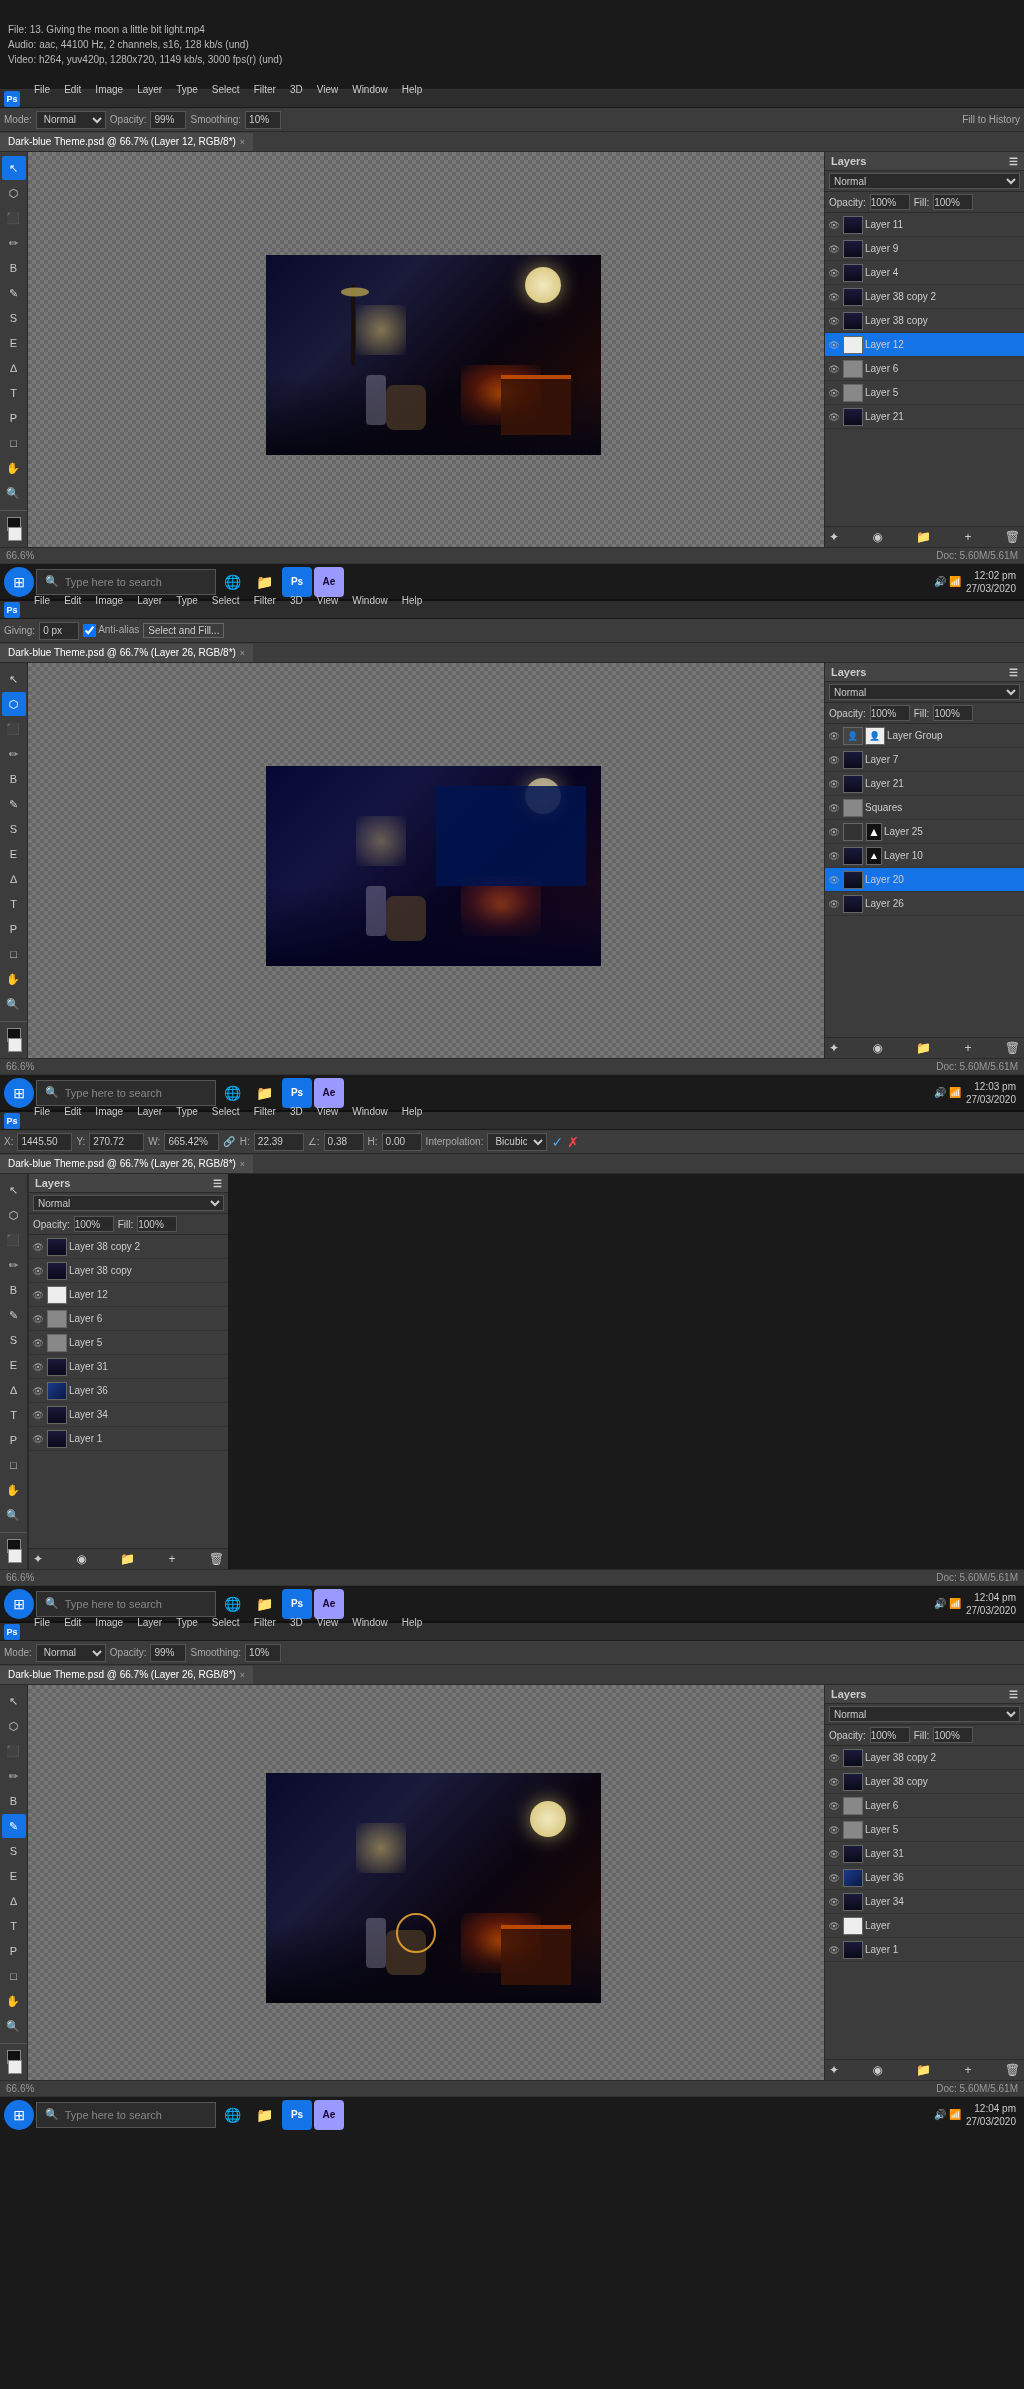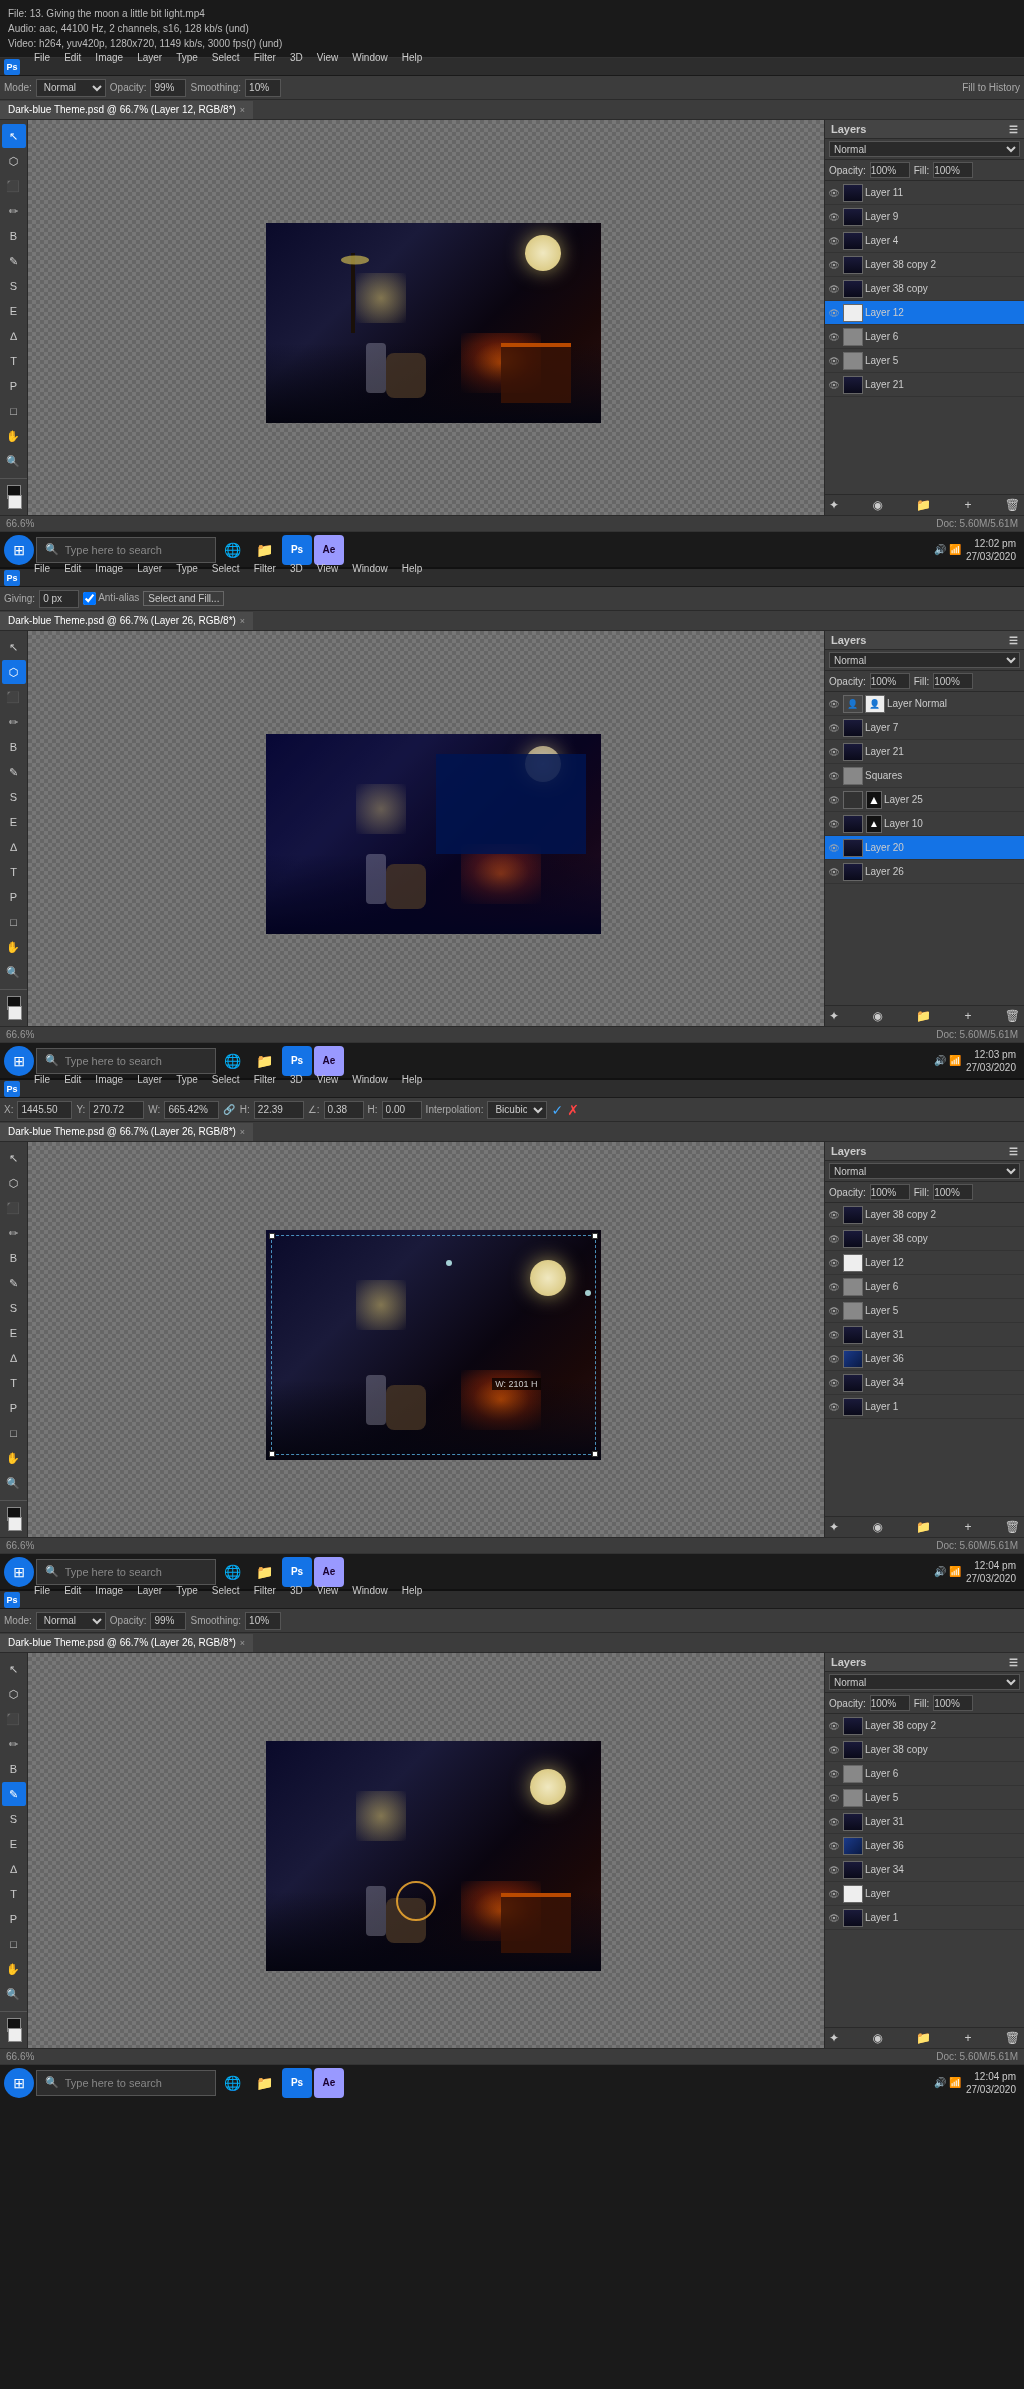--- a/index.html
+++ b/index.html
@@ -8,21 +8,21 @@
       background: #1a1a1a;
       font-family: 'Segoe UI', Arial, sans-serif;
       font-size: 11px;
       color: #ccc;
       overflow-x: hidden;
     }
 
     
     .file-info-header {
       background: #1a1a1a;
-      padding: 6px 8px;
+      padding: 22px 8px;
       font-size: 10px;
       color: #bbb;
       line-height: 1.5;
       border-bottom: 1px solid #333;
     }
 
     
     .menu-bar {
       background: #2d2d2d;
       height: 18px;
@@ -596,21 +596,21 @@
         <input type="text" value="100%" style="width: 40px;">
         <span style="font-size:10px;">Fill:</span>
         <input type="text" value="100%" style="width: 40px;">
       </div>
       <div style="overflow-y:auto;flex:1;">
 
         <div class="layer-item">
           <div class="layer-eye">👁</div>
           <div style="width:20px;height:18px;background:#444;border:1px solid #666;display:flex;align-items:center;justify-content:center;font-size:9px;">👤</div>
           <div style="width:20px;height:18px;background:#eee;border:1px solid #666;display:flex;align-items:center;justify-content:center;font-size:9px;">👤</div>
-          <span class="layer-name">Layer Normal</span>
+          <span class="layer-name">Layer Group</span>
         </div>
         <div class="layer-item">
           <div class="layer-eye">👁</div>
           <div class="layer-thumb dark"></div>
           <span class="layer-name">Layer 7</span>
         </div>
         <div class="layer-item">
           <div class="layer-eye">👁</div>
           <div class="layer-thumb dark"></div>
           <span class="layer-name">Layer 21</span>
@@ -738,46 +738,20 @@
       <div class="tool-btn">T</div>
       <div class="tool-btn">P</div>
       <div class="tool-btn">□</div>
       <div class="tool-btn">✋</div>
       <div class="tool-btn">🔍</div>
       <div style="margin-top:4px;border-top:1px solid #555;width:100%;padding-top:4px;">
         <div style="width:14px;height:14px;background:#111;border:1px solid #888;margin:2px auto;"></div>
         <div style="width:14px;height:14px;background:#eee;border:1px solid #888;margin:2px auto;margin-top:-6px;margin-left:8px;"></div>
       </div>
     </div>
-    <div class="canvas-wrapper">
-      <div class="canvas-area checker-bg" style="height:310px;position:relative;">
-        <div style="position:absolute;top:10px;left:14px;right:0;bottom:0;display:flex;align-items:center;justify-content:center;">
-          <div class="fantasy-canvas" style="width:335px;height:230px;">
-            <div class="moon" style="top:30px;right:35px;"></div>
-            <div class="fire-glow"></div>
-            <div class="lamp-glow"></div>
-            <div class="trees"></div>
-
-            <div style="position:absolute;top:5px;left:5px;right:5px;bottom:5px;border:1px dashed rgba(100,200,255,0.7);z-index:5;pointer-events:none;">
-              <div style="position:absolute;top:-3px;left:-3px;width:6px;height:6px;background:#fff;border:1px solid #333;"></div>
-              <div style="position:absolute;top:-3px;right:-3px;width:6px;height:6px;background:#fff;border:1px solid #333;"></div>
-              <div style="position:absolute;bottom:-3px;left:-3px;width:6px;height:6px;background:#fff;border:1px solid #333;"></div>
-              <div style="position:absolute;bottom:-3px;right:-3px;width:6px;height:6px;background:#fff;border:1px solid #333;"></div>
-            </div>
-
-            <div style="position:absolute;top:30px;left:180px;width:6px;height:6px;background:rgba(200,255,255,0.8);border-radius:50%;z-index:6;"></div>
-            <div style="position:absolute;top:60px;right:10px;width:6px;height:6px;background:rgba(200,255,255,0.8);border-radius:50%;z-index:6;"></div>
-
-            <div style="position:absolute;bottom:70px;right:60px;background:rgba(0,0,0,0.7);color:#ccc;font-size:9px;padding:1px 3px;z-index:6;">W: 2101 H</div>
-            <div style="position:absolute;bottom:35px;left:100px;width:20px;height:50px;background:rgba(200,200,220,0.3);border-radius:4px;z-index:3;"></div>
-            <div style="position:absolute;bottom:30px;left:120px;width:40px;height:45px;background:rgba(80,60,40,0.7);border-radius:8px;z-index:3;"></div>
-          </div>
-        </div>
-      </div>
-    </div>
     <div class="layers-panel">
       <div class="layers-panel-header">
         <span>Layers</span>
         <span style="cursor:pointer;font-size:10px;">☰</span>
       </div>
       <div class="layer-mode-row">
         <select style="flex:1;font-size:10px;background:#2a2a2a;border:1px solid #555;color:#ccc;height:16px;"><option>Normal</option></select>
       </div>
       <div class="layer-mode-row">
         <span style="font-size:10px;">Opacity:</span>

